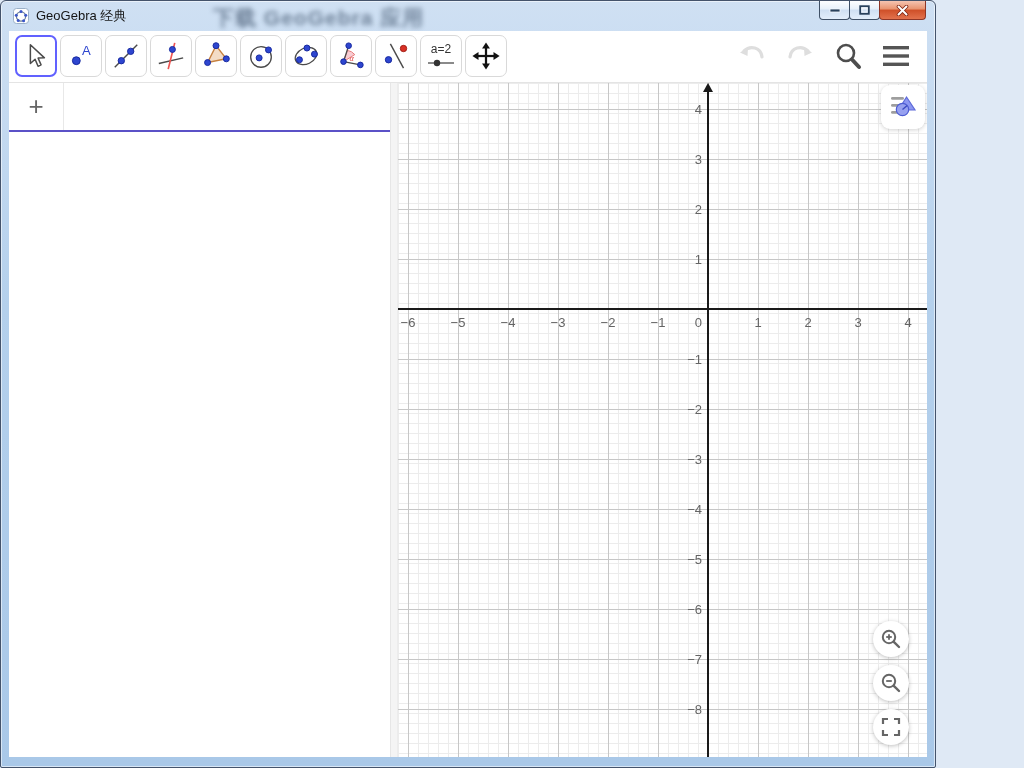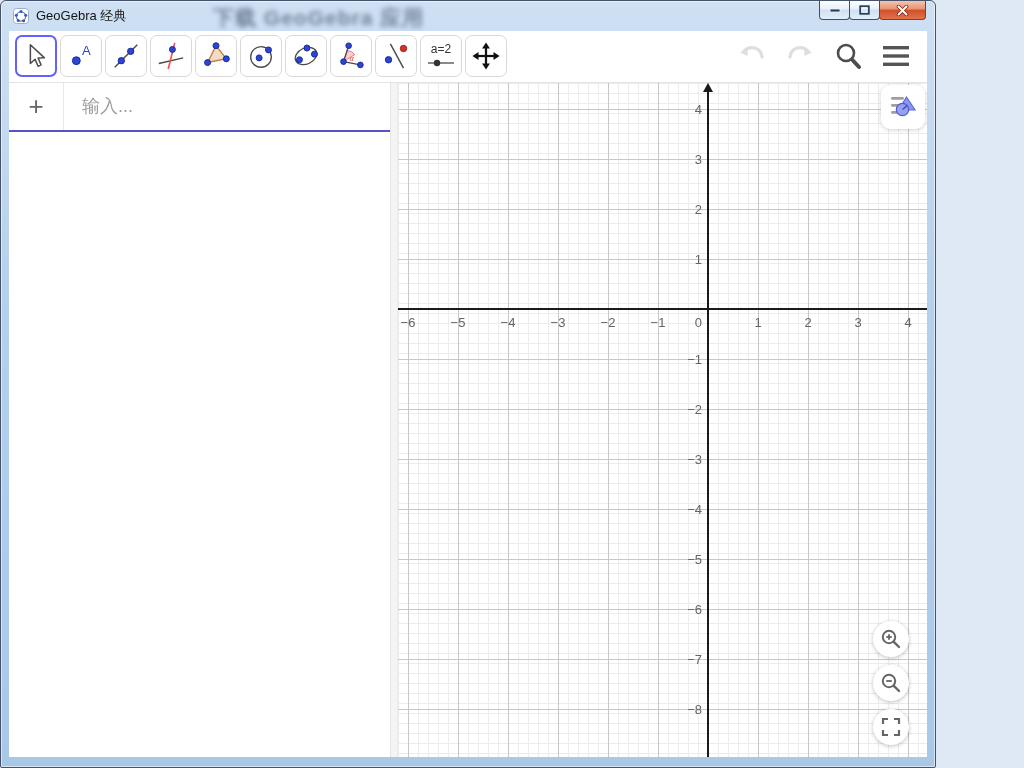--- a/index.html
+++ b/index.html
@@ -230,21 +230,20 @@
             </svg>
           </button>
         </div>
       </div>
 
       <div class="main">
 
         <div class="algebra">
           <div class="input-row" style="border-bottom-color: rgb(91, 81, 199);">
             <button class="add-btn">+</button>
-            <input class="algebra-input" type="text" placeholder="输入..." style="">
           </div>
         </div>
 
         <div class="divider"></div>
 
         <div class="graphics">
           <div class="axis-x"></div>
           <div class="axis-y"></div>
           <div class="arrow right"></div>
           <div class="arrow up"></div>

